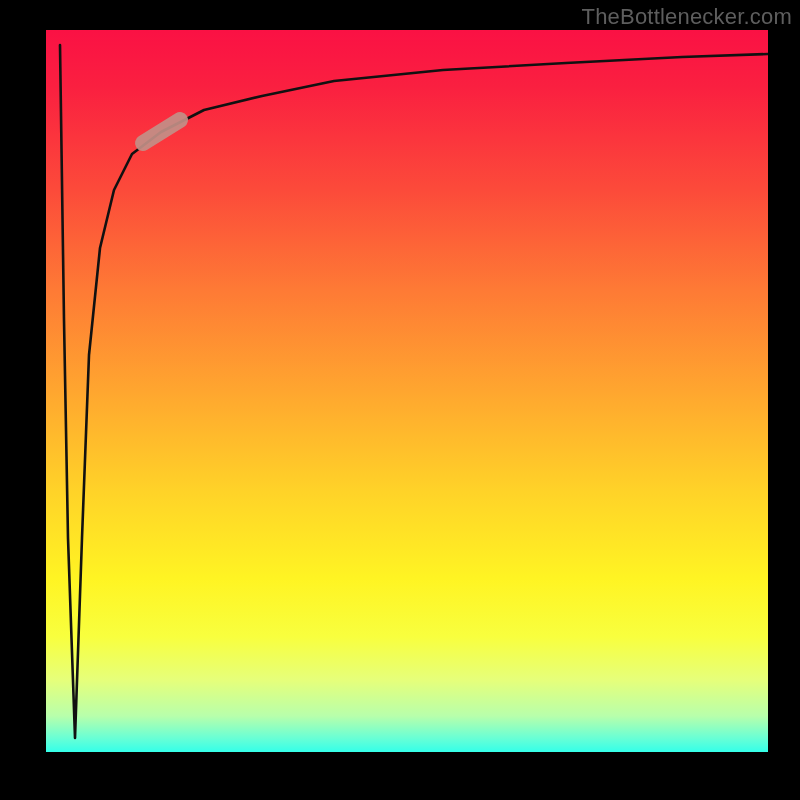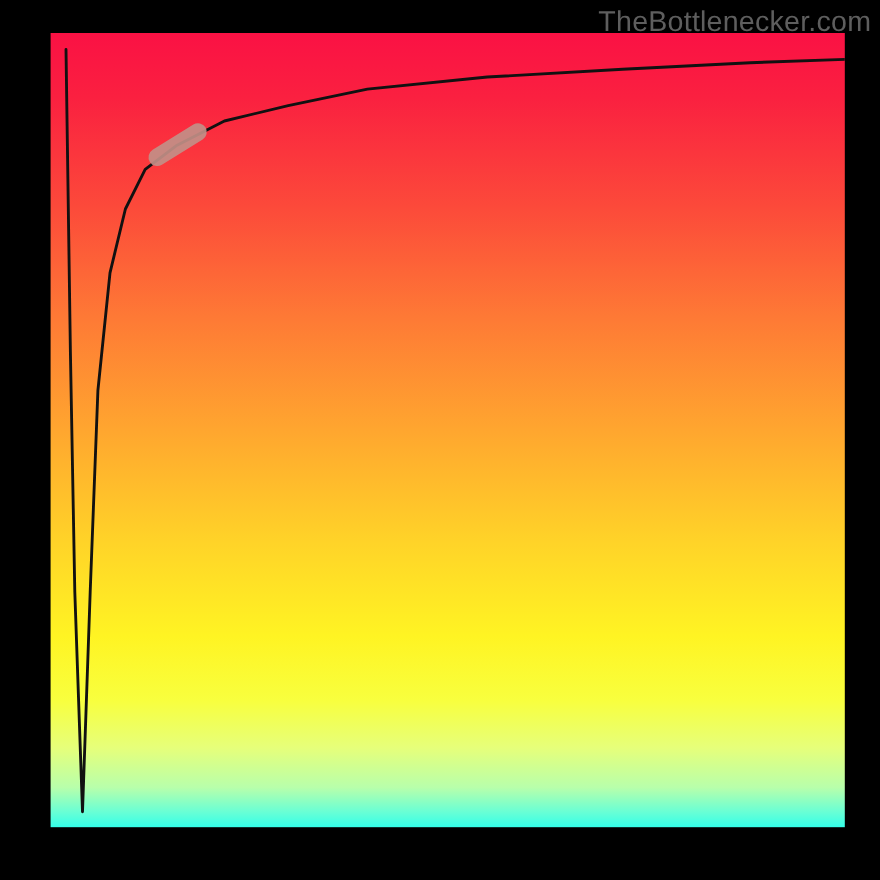--- a/index.html
+++ b/index.html
@@ -58,21 +58,21 @@
     stroke: #c28f87;
     stroke-width: 16;
     stroke-linecap: round;
     opacity: 0.92;
   }
   .attrib {
     position: absolute;
     right: 8px;
     top: 4px;
     font-family: Arial, Helvetica, sans-serif;
-    font-size: 26px;
+    font-size: 22px;
     font-weight: 400;
     color: #5e5e5e;
     letter-spacing: 0.2px;
   }
 </style>
 </head>
 <body>
 
 <div class="stage">
   <div class="attrib">TheBottlenecker.com</div>

